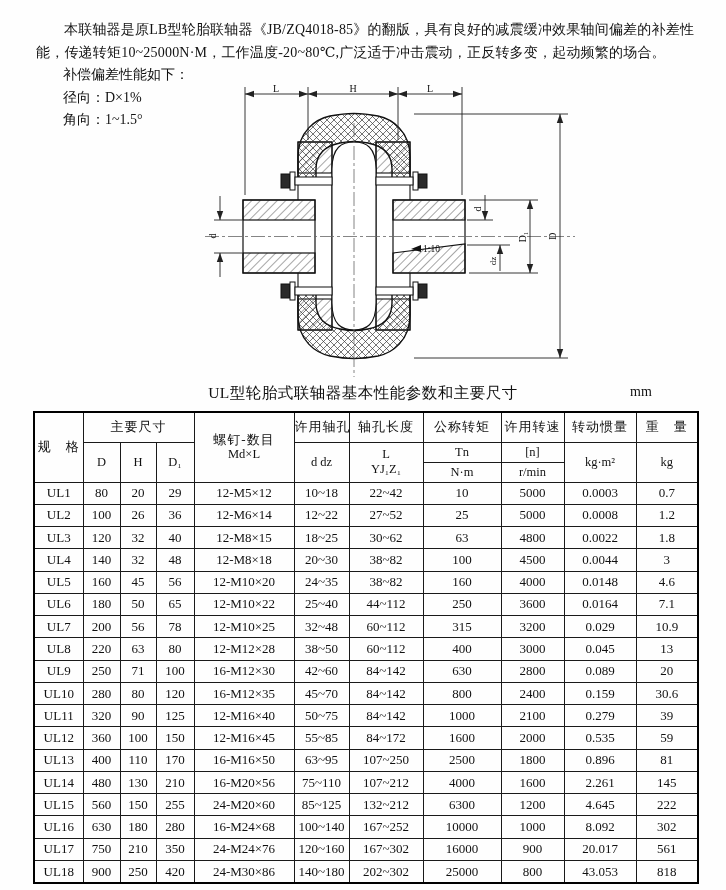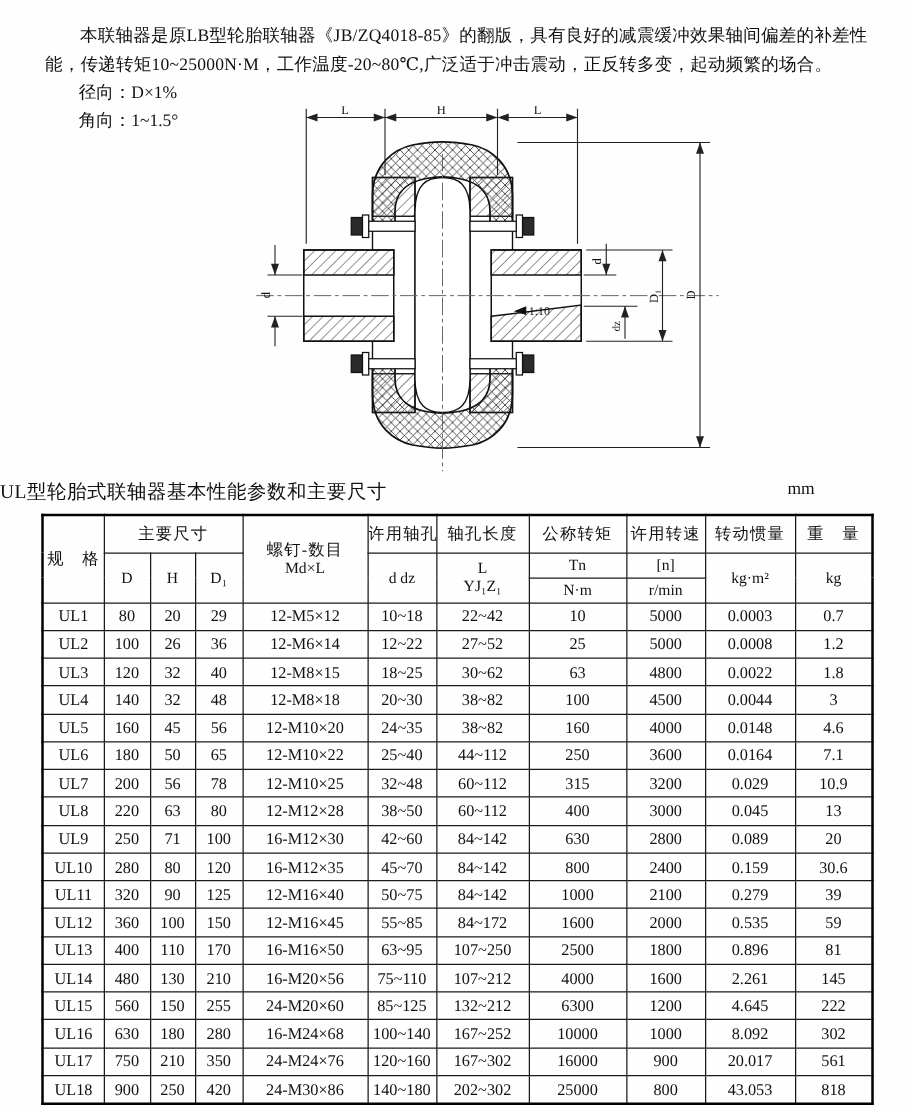--- a/index.html
+++ b/index.html
@@ -7,21 +7,21 @@
     width:726px;height:890px;position:relative;background:#fefefe;
     font-family:"Liberation Serif","DejaVu Serif",serif;color:#111;
     overflow:hidden;
   }
   .intro-wrap{position:absolute;left:36px;top:3px;width:676px;font-size:14px;line-height:22.5px;margin-top:16px;}
   .intro-wrap p{margin:0;}
   .para{text-indent:2em;letter-spacing:.2px;}
   .line{padding-left:27px;}
   .diagram{position:absolute;left:180px;top:85px;width:420px;height:300px;}
   .tbl-title-row{position:absolute;left:0;top:383px;width:726px;height:20px;font-size:15.5px;}
-  .tbl-title{display:block;text-align:left;letter-spacing:.5px;}
+  .tbl-title{display:block;text-align:center;letter-spacing:.5px;}
   .tbl-unit{position:absolute;left:630px;top:1px;font-size:14px;}
   table.main{
     position:absolute;left:33px;top:411px;width:664px;height:473px;
     border-collapse:collapse;table-layout:fixed;
     font-size:13px;
   }
   table.main th,table.main td{
     border:1px solid #1a1a1a;text-align:center;vertical-align:middle;
     padding:0;font-weight:normal;overflow:hidden;white-space:nowrap;
   }
@@ -33,20 +33,21 @@
   .two-line div{line-height:15px;}
   .hd{font-size:13px;letter-spacing:1px;}
   .sym{font-size:12.5px;}
   svg text{font-family:"Liberation Serif","DejaVu Serif",serif;}
 </style>
 </head>
 <body>
 
 <div class="intro-wrap">
   <p class="para">本联轴器是原LB型轮胎联轴器《JB/ZQ4018-85》的翻版，具有良好的减震缓冲效果轴间偏差的补差性能，传递转矩10~25000N·M，工作温度-20~80℃,广泛适于冲击震动，正反转多变，起动频繁的场合。</p>
+  <p class="line">补偿偏差性能如下：</p>
   <p class="line">径向：D×1%</p>
   <p class="line">角向：1~1.5°</p>
 </div>
 
 <svg class="diagram" viewBox="0 0 420 300" xmlns="http://www.w3.org/2000/svg">
   <defs>
     <pattern id="hatch" patternUnits="userSpaceOnUse" width="6" height="6" patternTransform="rotate(45)">
       <line x1="0" y1="0" x2="0" y2="6" stroke="#3a3a3a" stroke-width="0.9"></line>
     </pattern>
     <pattern id="xhatch" patternUnits="userSpaceOnUse" width="7" height="7">

